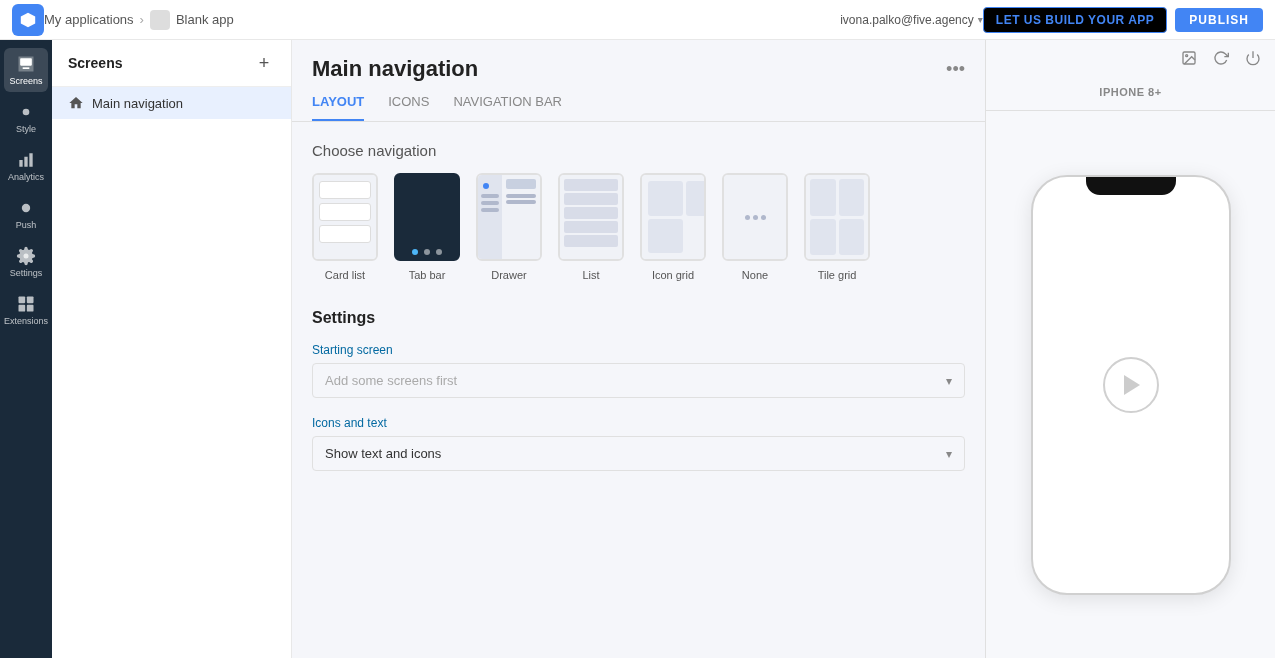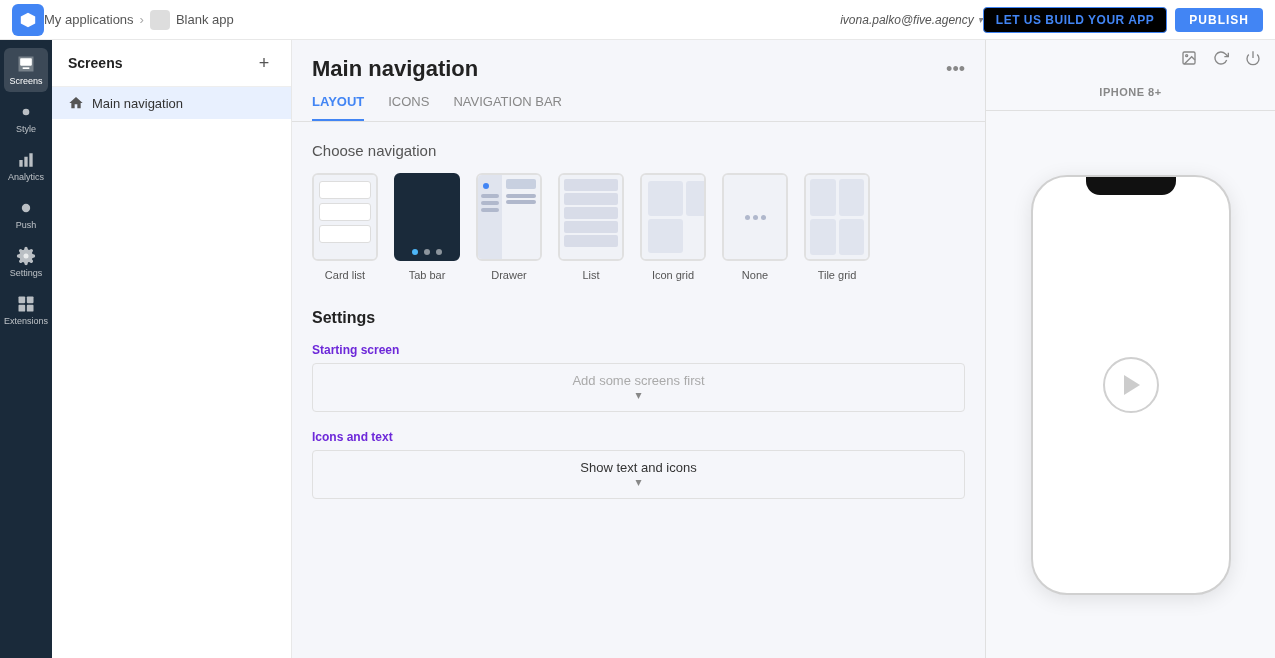--- a/index.html
+++ b/index.html
@@ -5,21 +5,21 @@
     * { box-sizing: border-box; margin: 0; padding: 0; }
     body { font-family: -apple-system, BlinkMacSystemFont, 'Segoe UI', sans-serif; background: #f5f6fa; display: flex; flex-direction: column; height: 658px; overflow: hidden; }
 
     
     .topbar { height: 40px; background: #fff; border-bottom: 1px solid #e8e8e8; display: flex; align-items: center; padding: 0 12px; flex-shrink: 0; }
     .topbar-logo { width: 32px; height: 32px; background: #4285f4; border-radius: 6px; display: flex; align-items: center; justify-content: center; color: white; font-size: 16px; flex-shrink: 0; }
     .topbar-breadcrumb { display: flex; align-items: center; gap: 6px; font-size: 13px; color: #555; }
     .topbar-breadcrumb .sep { color: #aaa; }
     .topbar-app-icon { width: 20px; height: 20px; background: #ddd; border-radius: 4px; flex-shrink: 0; }
     .topbar-spacer { flex: 1; }
-    .topbar-user { font-size: 12px; color: #555; display: flex; align-items: center; gap: 4px; font-style: italic; }
+    .topbar-user { font-size: 12px; color: #555; display: flex; align-items: center; gap: 4px; }
     .topbar-user .chevron { font-size: 10px; color: #888; }
     .btn-let-us-build { background: #000000; border: 1px solid #4285f4; color: #4285f4; border-radius: 4px; padding: 5px 12px; font-size: 12px; font-weight: 600; cursor: pointer; letter-spacing: 0.5px; }
     .btn-publish { background: #4285f4; border: none; color: #fff; border-radius: 4px; padding: 5px 14px; font-size: 12px; font-weight: 700; cursor: pointer; letter-spacing: 1px; text-transform: uppercase; margin-left: 8px; }
 
     
     .main { display: flex; flex: 1; overflow: hidden; }
 
     
     .icon-sidebar { width: 52px; background: #1a2a3a; display: flex; flex-direction: column; align-items: center; padding-top: 8px; gap: 4px; flex-shrink: 0; }
     .icon-sidebar-item { width: 44px; padding: 6px 0; display: flex; flex-direction: column; align-items: center; gap: 2px; cursor: pointer; border-radius: 6px; }
@@ -93,22 +93,22 @@
     .none-preview { flex: 1; background: #f0f2f7; display: flex; align-items: center; justify-content: center; }
     .none-dots { display: flex; gap: 3px; }
     .none-dot { width: 5px; height: 5px; border-radius: 50%; background: #b0b8cc; }
 
     
     .tilegrid-preview { flex: 1; background: #f0f2f7; display: grid; grid-template-columns: 1fr 1fr; gap: 3px; padding: 4px; }
     .tile-cell { background: #e0e4ee; border-radius: 3px; }
 
     
     .settings-title { font-size: 16px; font-weight: 600; color: #222; margin-bottom: 16px; }
-    .field-label { font-size: 12px; color: #6d28d9; margin-bottom: 6px; font-weight: bold; }
-    .field-select { width: 100%; background: #f5f6fa; border: 1px solid #e0e0e0; border-radius: 4px; padding: 9px 12px; font-size: 13px; color: #aaa; display: flex; align-items: center; justify-content: space-between; margin-bottom: 18px; cursor: pointer; flex-direction: column; }
+    .field-label { font-size: 12px; color: #0369a1; margin-bottom: 6px; }
+    .field-select { width: 100%; background: #f5f6fa; border: 1px solid #e0e0e0; border-radius: 4px; padding: 9px 12px; font-size: 13px; color: #aaa; display: flex; align-items: center; justify-content: space-between; margin-bottom: 18px; cursor: pointer; }
     .field-select .chevron-down { color: #888; font-size: 12px; }
 
     
     .preview-panel { width: 290px; background: #f7f8fb; border-left: 1px solid #e0e0e0; display: flex; flex-direction: column; align-items: center; flex-shrink: 0; }
     .preview-panel-tabs { display: flex; width: 100%; border-bottom: 1px solid #e0e0e0; }
     .preview-tab { flex: 1; padding: 10px 0; text-align: center; font-size: 11px; font-weight: 600; color: #888; cursor: pointer; border-bottom: 2px solid transparent; letter-spacing: 0.5px; }
     .preview-tab.active { color: #4285f4; border-bottom: 2px solid #4285f4; }
     .preview-icon-btn { background: none; border: none; cursor: pointer; color: #888; font-size: 14px; width: 28px; height: 28px; display: flex; align-items: center; justify-content: center; border-radius: 4px; }
     .preview-content { flex: 1; display: flex; align-items: center; justify-content: center; padding: 20px; }
     .phone-frame { width: 200px; height: 420px; border: 2px solid #d0d0d0; border-radius: 36px; background: #fff; display: flex; flex-direction: column; align-items: center; position: relative; box-shadow: 0 4px 20px rgba(0,0,0,0.1); overflow: hidden; }

